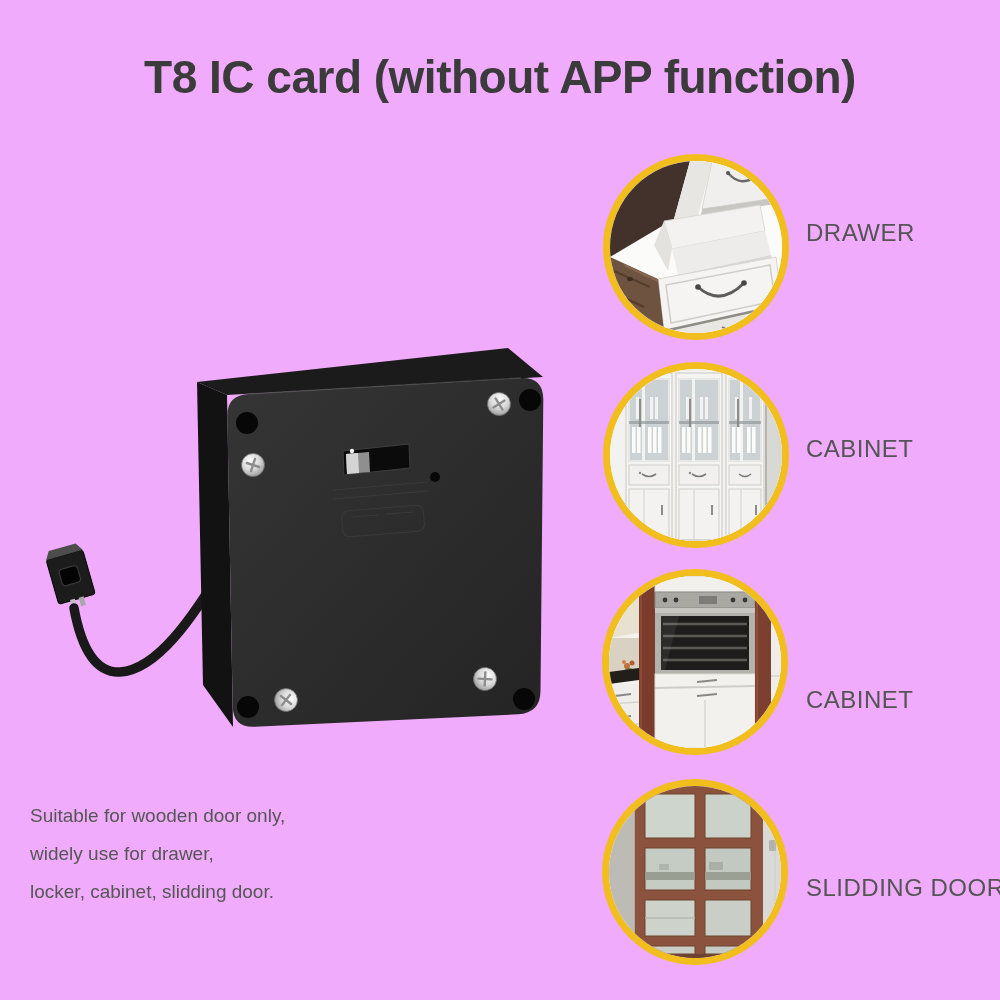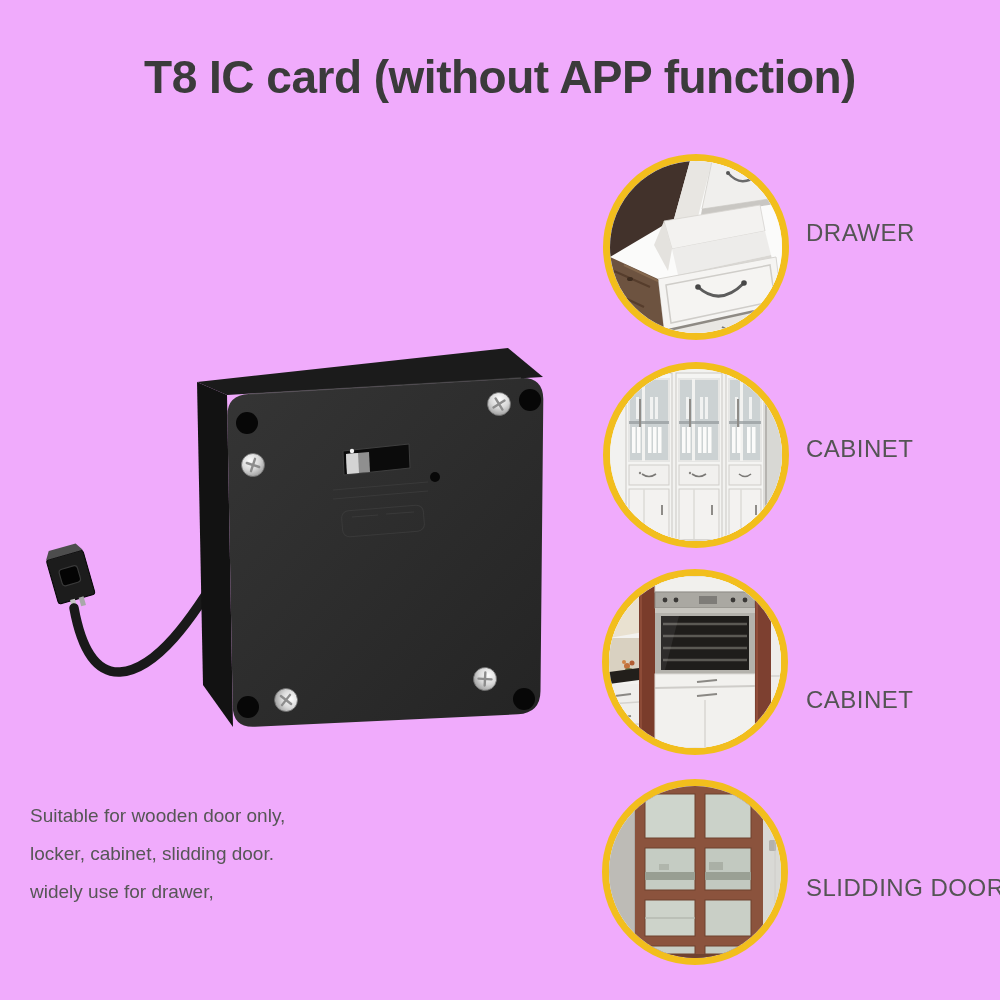--- a/index.html
+++ b/index.html
@@ -292,17 +292,17 @@
         <rect x="26" y="168" width="128" height="4" fill="#6f422f"></rect>
         <rect x="160" y="54" width="7" height="11" rx="1.5" fill="#b3b1ad"></rect>
         <line x1="166" y1="0" x2="166" y2="172" stroke="#c8c6c2" stroke-width="1" opacity="0.6"></line>
       </svg>
     </div>
     <p class="app-label l4">SLIDDING DOOR</p>
   </div>
 
   <p class="desc">
     <span>Suitable for wooden door only,</span>
+    <span>widely use for drawer,</span>
     <span>locker, cabinet, slidding door.</span>
-    <span>widely use for drawer,</span>
   </p>
 
 </div>
 
 </body></html>

